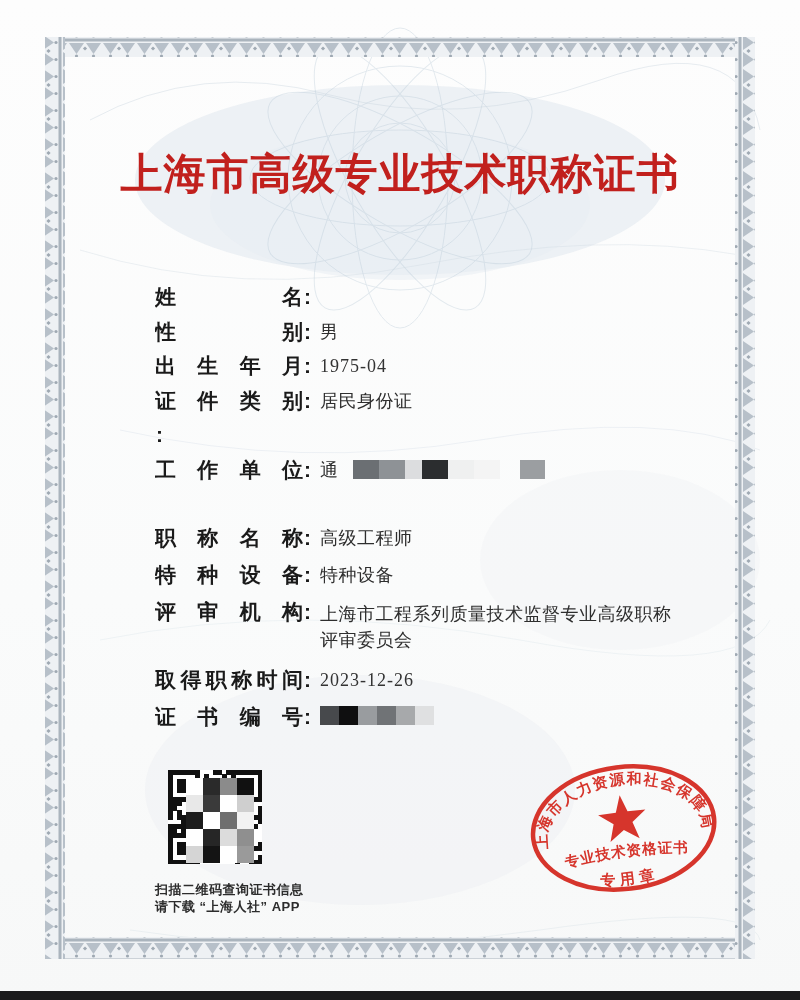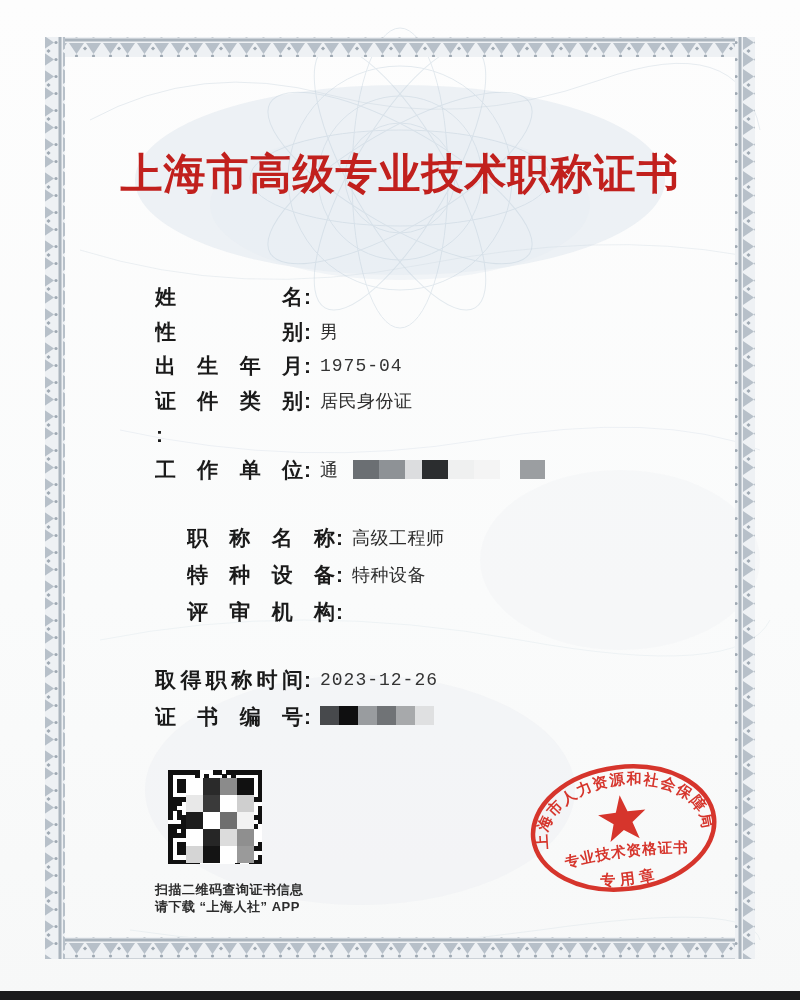--- a/index.html
+++ b/index.html
@@ -22,37 +22,37 @@
     font-family:"Liberation Sans", sans-serif;
   }
 
   .group { position:absolute; left:155px; }
   .g0 { top:286px; }
   .g1 { top:527px; }
   .g2 { top:669px; }
 
   .row { display:flex; align-items:flex-start; min-height:22px; }
   .g0 .row { margin-bottom:12.5px; }
-  .g1 .row { margin-bottom:15px;margin-left:32px; }
+  .g1 .row { margin-bottom:15px; }
   .g2 .row { margin-bottom:15px; }
 
   .f-label {
     display:inline-block; width:148px; flex:0 0 148px;
     font-size:21px; font-weight:bold; color:#1a1a1a;
     text-align:justify; text-align-last:justify; text-justify:inter-character;
     line-height:22px; white-space:nowrap; overflow:hidden;
   }
   .f-colon { font-size:21px; font-weight:bold; color:#1a1a1a; line-height:22px; margin-left:1px; }
   .f-value {
     margin-left:9px; font-size:18px; color:#2e2e2e; line-height:22px;
     font-family:"Liberation Serif", serif; letter-spacing:0.5px;
     display:flex; align-items:center; flex-wrap:wrap;
   }
   .f-value.wrapval { display:block; max-width:362px; line-height:26px; }
-  .f-value .num { font-family:Liberation Mono, monospace; letter-spacing:1px; color:#333; }
+  .f-value .num { font-family:Liberation Serif, serif; letter-spacing:1px; color:#333; }
   .mblock { display:inline-block; height:19px; flex:0 0 auto; }
   .mgap { display:inline-block; height:19px; flex:0 0 auto; }
 
   .qr-wrap { position:absolute; left:168px; top:770px; width:94px; height:94px; background:#fff; }
   .qr-cell { position:absolute; background:#101010; }
   .qr-redact { position:absolute; }
 
   .qr-caption {
     position:absolute; left:155px; top:881px; width:250px;
     font-size:13px; font-weight:bold; color:#2c2c2c; line-height:17px;
@@ -184,20 +184,21 @@
       <div class="row">
         <span class="f-label">特种设备</span>
         <span class="f-colon">:</span>
         <span class="f-value">
           <span>特种设备</span>
         </span>
       </div>
       <div class="row">
         <span class="f-label">评审机构</span>
         <span class="f-colon">:</span>
+        <span class="f-value wrapval"><span>上海市工程系列质量技术监督专业高级职称评审委员会</span></span>
       </div>
     </div>
   <div class="group g2">
       <div class="row">
         <span class="f-label">取得职称时间</span>
         <span class="f-colon">:</span>
         <span class="f-value">
           <span class="num">2023-12-26</span>
         </span>
       </div>

